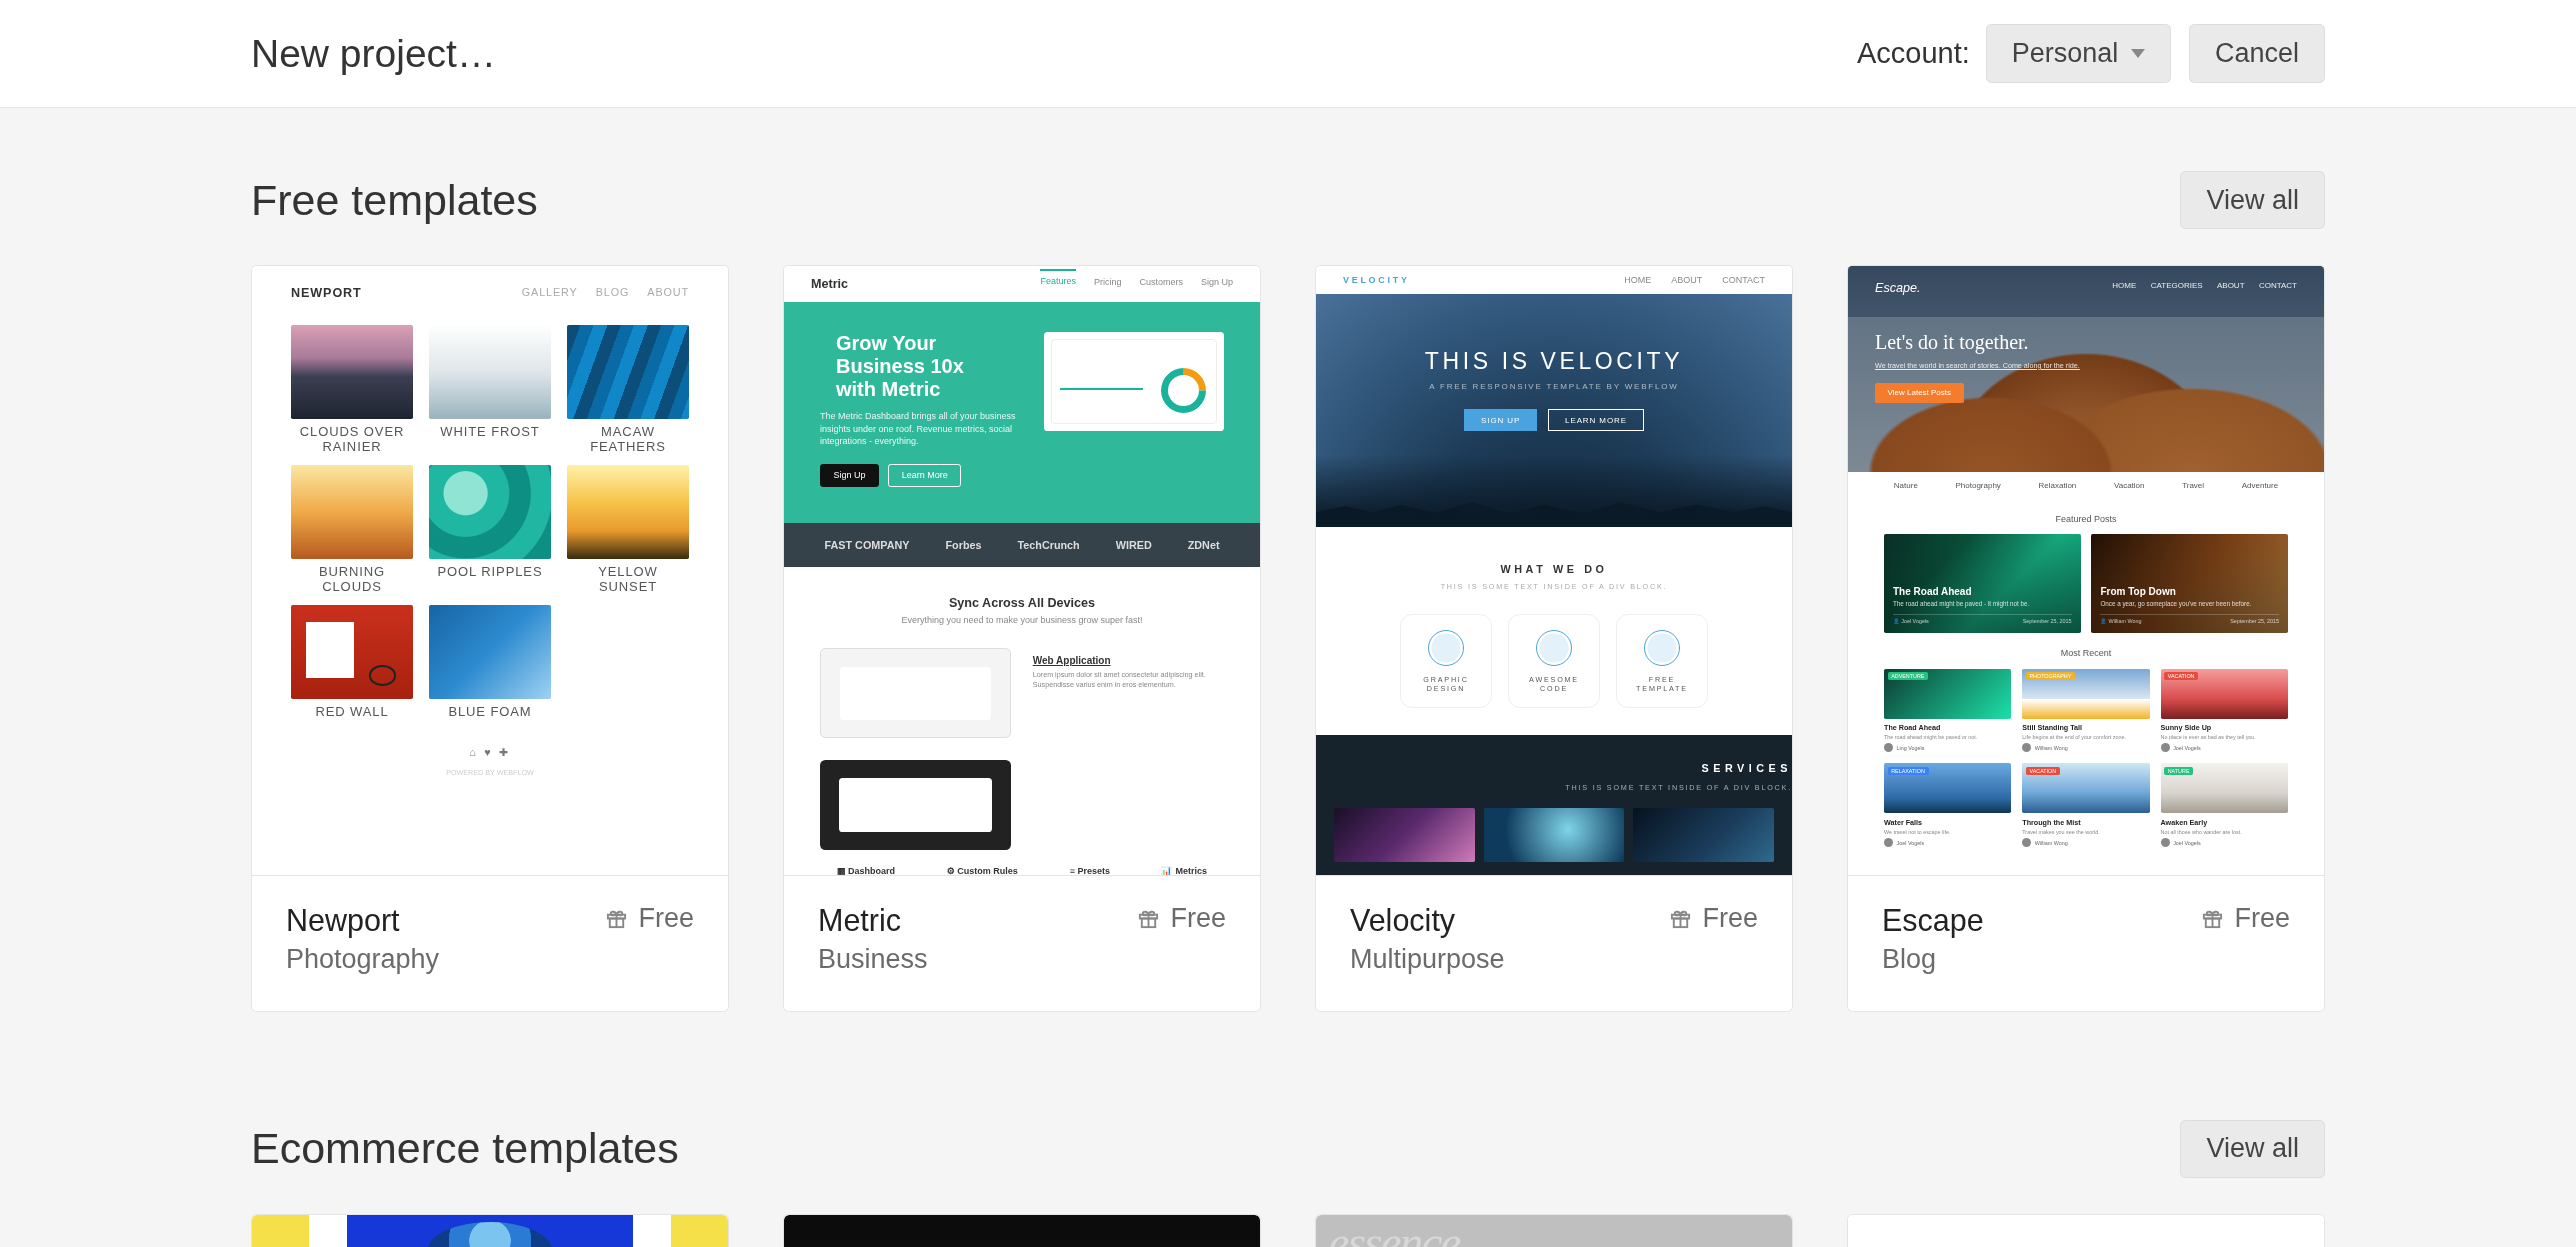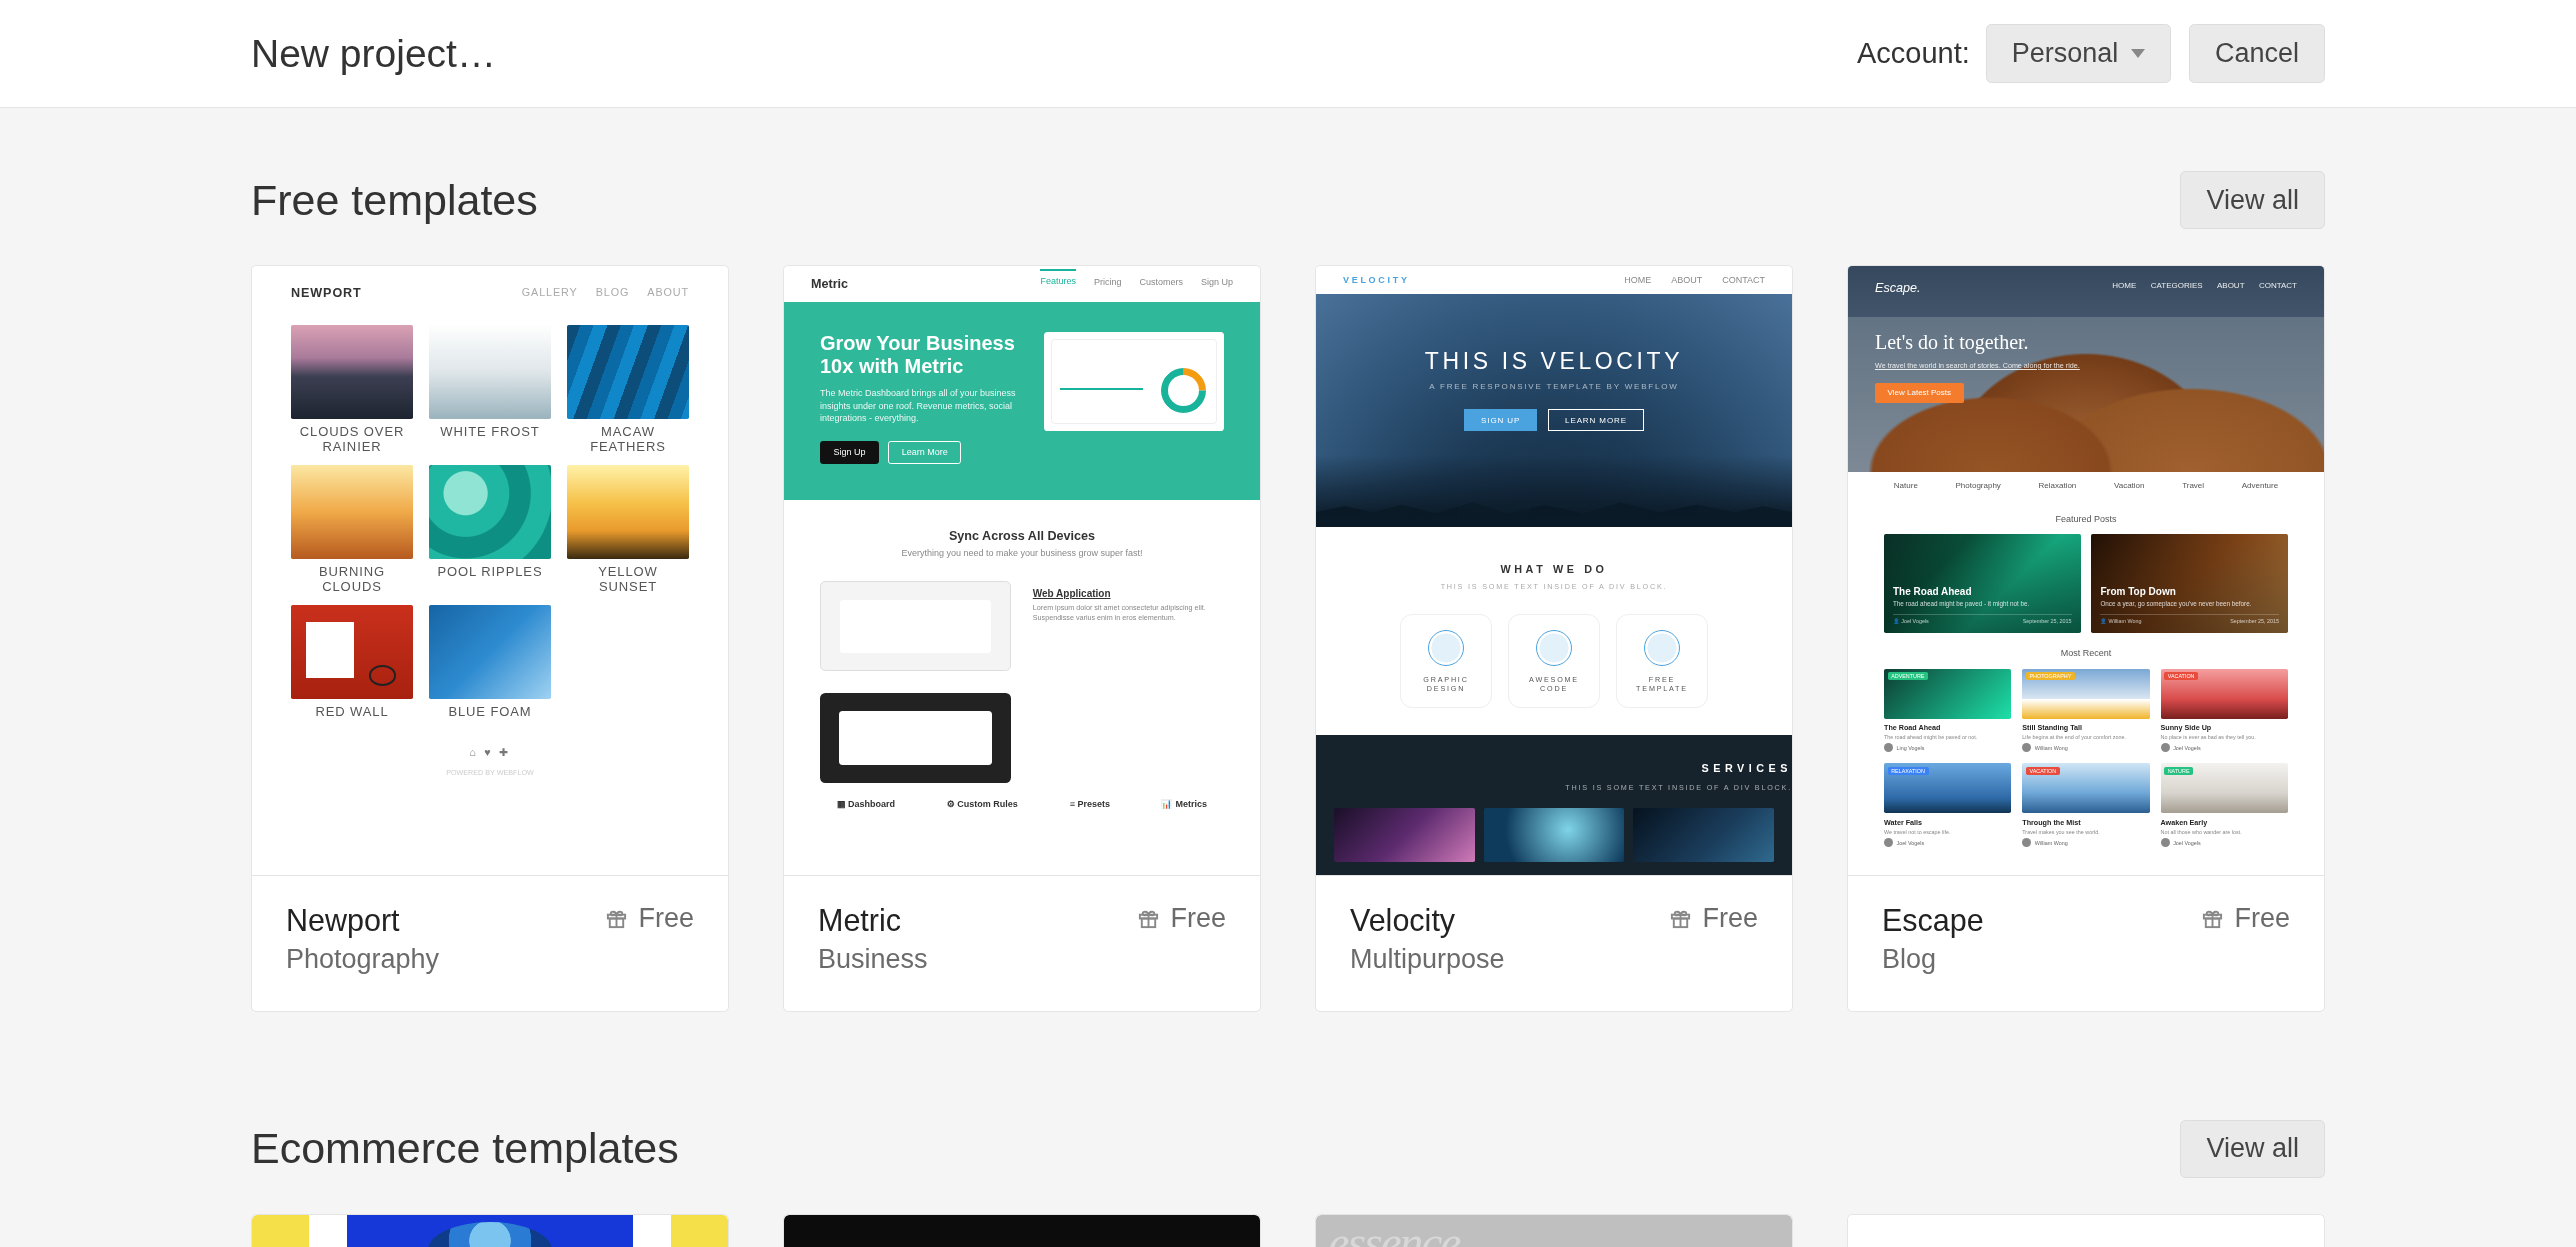--- a/index.html
+++ b/index.html
@@ -132,21 +132,21 @@
   .np-foot { text-align:center; color:#777; margin-top:27px; font-size:10.8px; letter-spacing:2.7px;}
   .np-sub  { text-align:center; color:#ccc; font-size:7.2px; margin-top:9px;}
 
   
   .mt { background:#fff; font-family: Helvetica, Arial, sans-serif; font-size:9px;}
   .mt-top { display:flex; justify-content:space-between; padding:10.8px 27px; }
   .mt-top .brand{font-weight:700;font-size:12.6px;}
   .mt-top nav{display:flex; gap:18px; color:#888; font-size:9px;}
   .mt-top nav .active{color:#19b39b; border-top:2.7px solid #19b39b; padding-top:5.4px; margin-top:-8px;}
   .mt-hero{background:#2fb99a; color:#fff; padding:30.5px 36px 36px; display:flex; gap:27px;}
-  .mt-hero h3{margin:0 0 9px;font-size:20px;font-weight:600;}
+  .mt-hero h3{margin:0 16px 9px;font-size:20px;font-weight:600;}
   .mt-hero p{margin:0 0 16px; font-size:9px; line-height:1.4; opacity:.9;}
   .mt-btns{display:flex; gap:9px;}
   .mt-btns span{border:0.9px solid #fff; color:#fff; padding:5.4px 12.6px; font-size:9px; border-radius:2.7px;}
   .mt-btns span.solid{background:#111;border-color:#111;}
   .mt-chart{background:#fff;border-radius:3.6px;flex:0 0 180px;height:99px;position:relative;}
   .mt-chart::before{content:"";position:absolute;inset:7.2px;border:0.9px solid #eee;border-radius:3.6px;}
   .mt-chart .donut{position:absolute;right:18px;top:36px;width:45px;height:45px;border:7.2px solid #19b39b;border-radius:50%;border-top-color:#f39c12;transform:rotate(45deg);}    
   .mt-chart .spark{position:absolute;left:16px;top:39px;right:81px;height:36px;background:linear-gradient(transparent 48%, #19b39b 48% 52%, transparent 52%);}    
   .mt-press{background:#354249; color:#ddd; display:flex; gap:36px; justify-content:center; padding:16px 0; font-size:10.8px; font-weight:600;}
   .mt-sync{padding:29px 36px 0; text-align:center;}
@@ -331,20 +331,27 @@
               <div class="mt-btns">
                 <span class="solid">Sign Up</span>
                 <span>Learn More</span>
               </div>
             </div>
             <div class="mt-chart">
               <div class="spark"></div>
                 <div class="donut"></div>
             </div>
           </div>
+          <div class="mt-press">
+            <span>FAST COMPANY</span>
+            <span>Forbes</span>
+            <span>TechCrunch</span>
+            <span>WIRED</span>
+            <span>ZDNet</span>
+          </div>
           <div class="mt-sync">
             <h4>Sync Across All Devices</h4>
             <p>Everything you need to make your business grow super fast!</p>
           </div>
           <div class="mt-feat">
             <div class="shot white">
                 <div class="mini"></div>
               </div>
             <div class="col">
               <h5 style="margin-top:7.2px">Web Application</h5>

